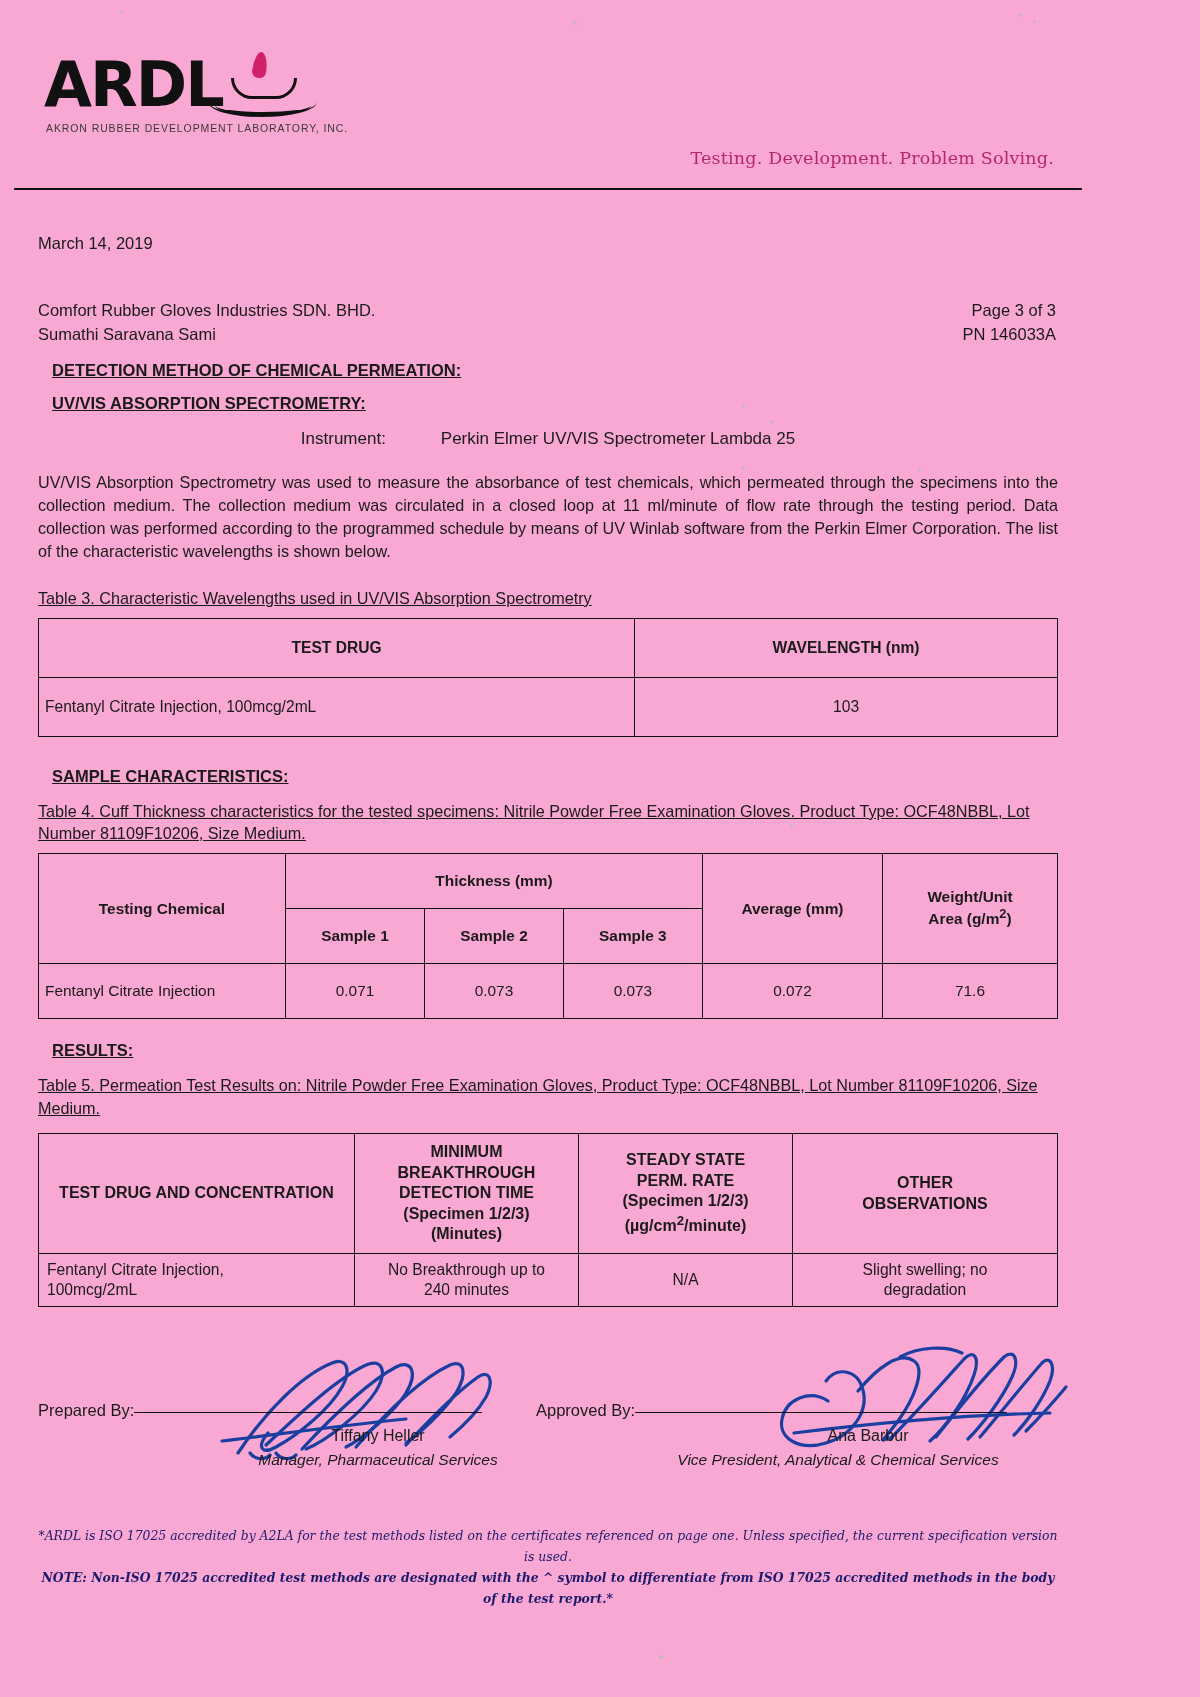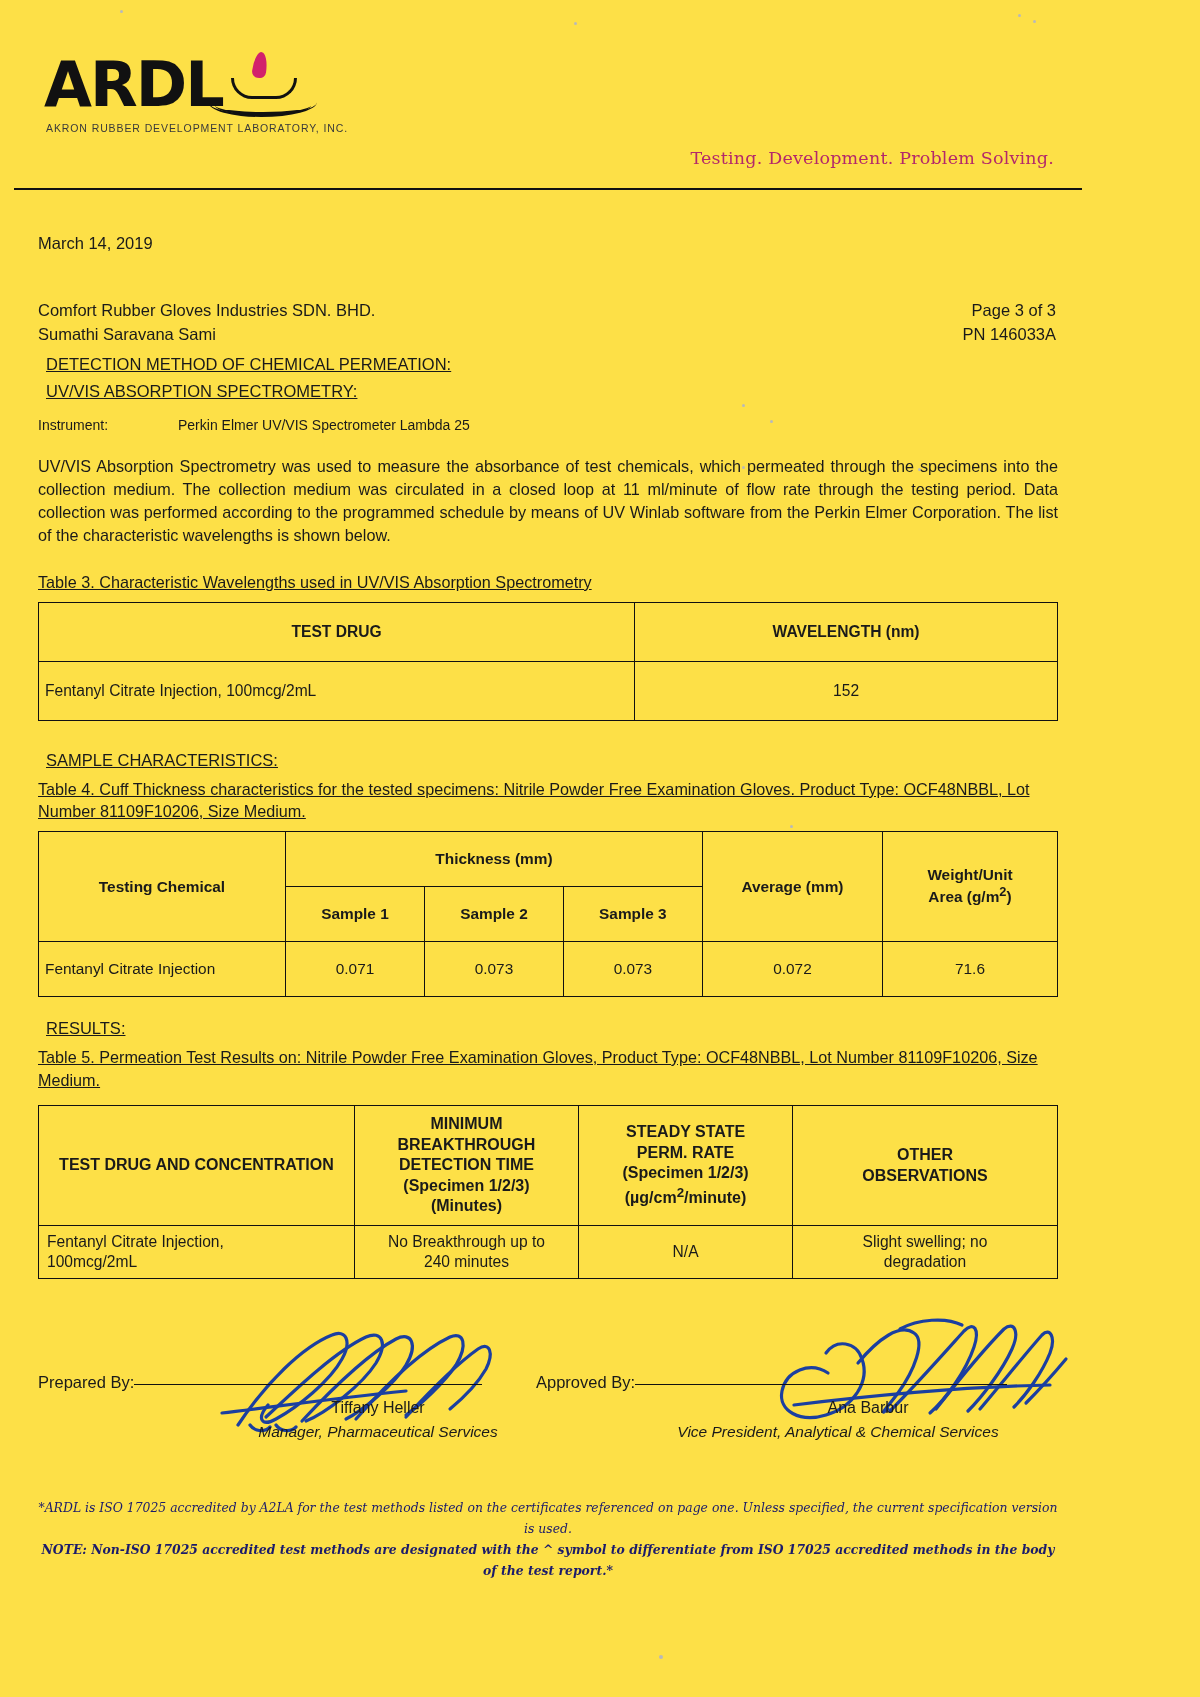--- a/index.html
+++ b/index.html
@@ -13,21 +13,21 @@
     position: relative;
     font-family: "Liberation Sans", sans-serif;
     color: #1a1a1a;
     overflow: hidden;
   }
   .page {
     position: absolute;
     left: 0; top: 0;
     width: 1200px;
     height: 1697px;
-    background: #fde047;
+    background: #f9a8d4;
   }
   .content {
     position: absolute;
     left: 38px;
     top: 0;
     width: 1020px;
   }
 
   
   .header {
@@ -146,31 +146,32 @@
     right: 2px;
     top: 0;
     text-align: right;
     font-size: 16.5px;
     line-height: 1.45;
   }
 
   
   h2.sec {
     font-size: 16.5px;
-    font-weight: normal;
+    font-weight: bold;
     text-decoration: underline;
-    margin: 8px;
+    margin: 14px;
   }
   .sec-gap-top { margin-top: 56px; }
   .sec-gap-mid { margin-top: 26px; }
 
   .instrument-row {
-    font-size: 14px;
+    font-size: 17px;
     margin-top: 16px;
     display: flex;
+    justify-content: center;
   }
   .instrument-row .lbl { width: 140px; }
 
   p.body {
     font-size: 16.2px;
     line-height: 1.42;
     text-align: justify;
     margin: 22px 0 0 0;
   }
 
@@ -325,21 +326,21 @@
 
     <div class="table-caption">Table 3.  Characteristic Wavelengths used in UV/VIS Absorption Spectrometry</div>
     <table class="t3">
       <tbody>
           <tr>
         <th class="c" style="width:58.5%">TEST DRUG</th>
         <th class="c">WAVELENGTH (nm)</th>
       </tr>
       <tr>
         <td class="l">Fentanyl Citrate Injection, 100mcg/2mL</td>
-        <td class="c">152</td>
+        <td class="c">103</td>
       </tr>
     </tbody>
       </table>
 
     <h2 class="sec" style="margin-top:30px;">SAMPLE CHARACTERISTICS:</h2>
     <div class="table-caption" style="margin-top:2px;">Table 4. Cuff Thickness characteristics for the tested specimens: Nitrile Powder Free Examination Gloves. Product Type: OCF48NBBL, Lot Number 81109F10206, Size Medium.</div>
 
     <table class="t4">
       <tbody>
           <tr>

